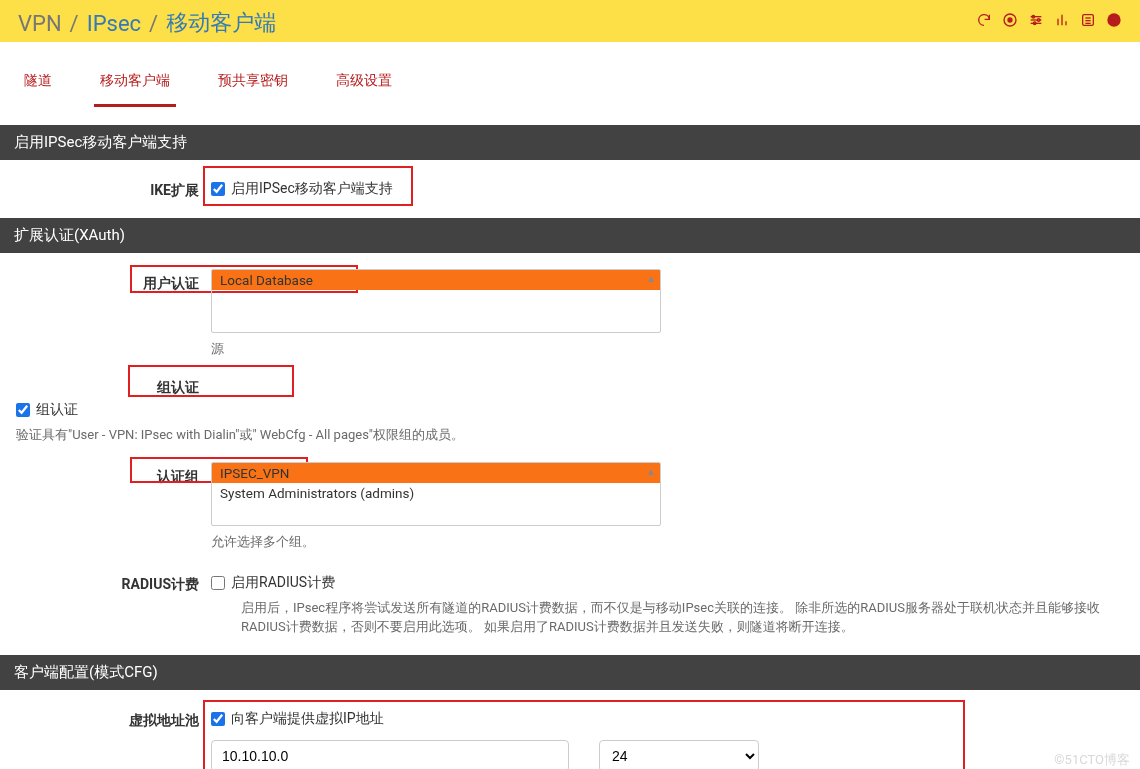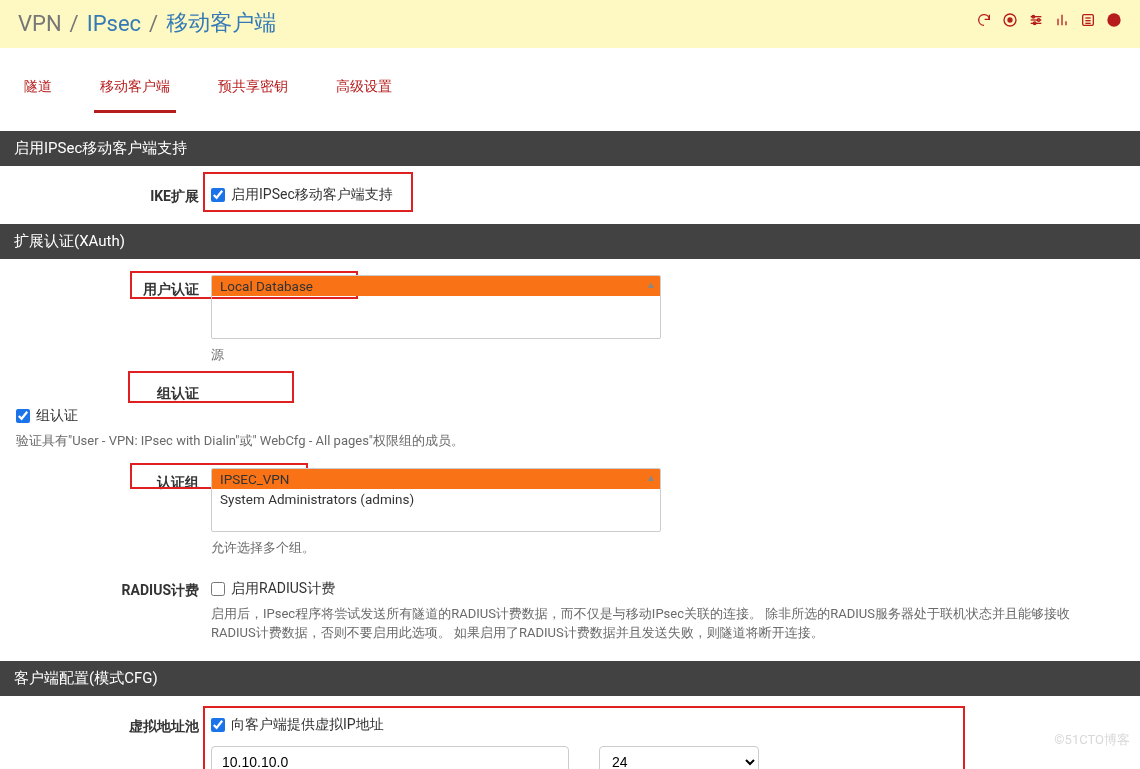--- a/index.html
+++ b/index.html
@@ -7,22 +7,22 @@
     font-family: -apple-system, "Segoe UI", Roboto, "Helvetica Neue", Arial, "Microsoft YaHei", sans-serif;
     font-size: 14px;
     color: #333;
     background: #fff;
     width: 1140px;
   }
   a { text-decoration: none; }
 
   
   .header-row {
-    background: #fef9c3;
-    padding: 8px 18px 10px 18px;
+    background: #fde047;
+    padding: 8px 18px 4px 18px;
     display: flex;
     justify-content: space-between;
     align-items: flex-start;
   }
   .breadcrumb {
     font-size: 22px;
     font-weight: 400;
     color: #777;
     display: flex;
     gap: 8px;
@@ -175,21 +175,21 @@
   }
   .hl-ike::before   { left: -8px; top: -10px; width: 206px; height: 36px; }
   .hl-user-label::before { left: 130px; top: 0; width: 224px; height: 24px; }
   .hl-group::before { left: 128px; top: -4px; width: 162px; height: 28px; }
   .hl-authg::before { left: 130px; top: -1px; width: 174px; height: 22px; }
   .hl-pool::before  { left: -8px; top: -6px; width: 758px; height: 78px; }
 
   .watermark {
     position: fixed;
     right: 10px;
-    bottom: 20px;
+    bottom: 0;
     color: #d8d8d8;
     font-size: 13px;
     pointer-events: none;
   }
 </style>
 </head>
 <body>
 
 <div class="header-row">
   <div class="breadcrumb">
@@ -303,21 +303,21 @@
     </div>
   </div>
 
   <div class="frow" style="margin-top:10px;">
     <div class="flabel">RADIUS计费</div>
     <div class="fcontrol">
       <div class="checkbox-line">
         <input type="checkbox" style="">
         <span>启用RADIUS计费</span>
       </div>
-      <div class="help" style="max-width:920px;">启用后，IPsec程序将尝试发送所有隧道的RADIUS计费数据，而不仅是与移动IPsec关联的连接。 除非所选的RADIUS服务器处于联机状态并且能够接收RADIUS计费数据，否则不要启用此选项。 如果启用了RADIUS计费数据并且发送失败，则隧道将断开连接。</div>
+      <div class="help" style="max-width:920px;margin-left:30px;">启用后，IPsec程序将尝试发送所有隧道的RADIUS计费数据，而不仅是与移动IPsec关联的连接。 除非所选的RADIUS服务器处于联机状态并且能够接收RADIUS计费数据，否则不要启用此选项。 如果启用了RADIUS计费数据并且发送失败，则隧道将断开连接。</div>
     </div>
   </div>
 
 </div>
 
 <div class="panel-title">客户端配置(模式CFG)</div>
 <div class="panel-body">
   <div class="frow">
     <div class="flabel">虚拟地址池</div>
     <div class="fcontrol">

